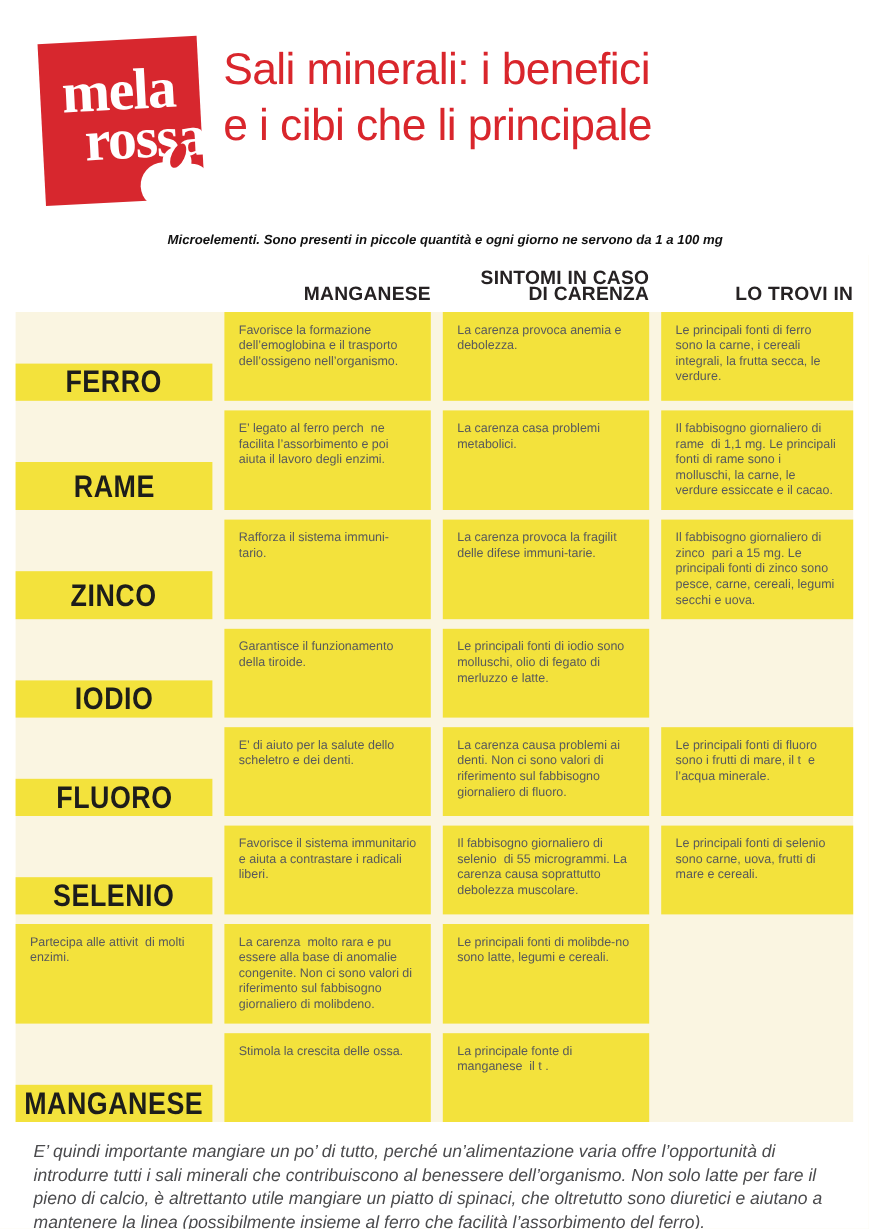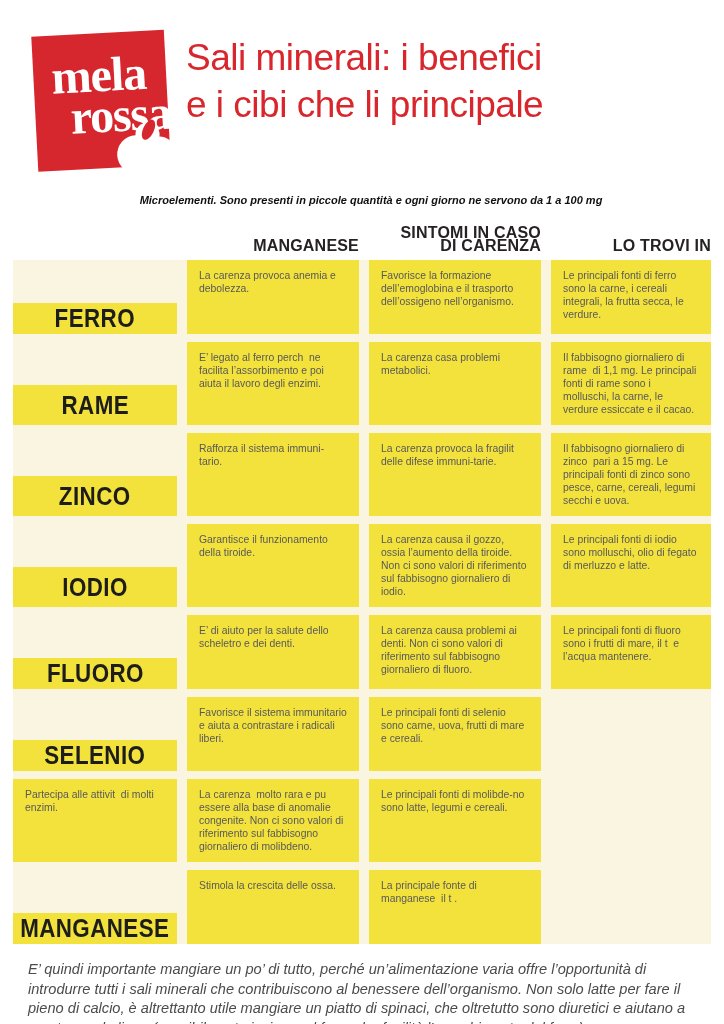--- a/index.html
+++ b/index.html
@@ -80,56 +80,56 @@
     <div>SINTOMI IN CASO</div>
     <div>DI CARENZA</div>
   </div>
   <div class="colhead">LO TROVI IN</div>
 </div>
 
 <div class="rows">
 
   <div class="grid-cols row">
     <div class="cell name"><span>FERRO</span></div>
+    <div class="cell">Favorisce la formazione dell’emoglobina e il trasporto dell’ossigeno nell’organismo.</div>
     <div class="cell">La carenza provoca anemia e debolezza.</div>
-    <div class="cell">Favorisce la formazione dell’emoglobina e il trasporto dell’ossigeno nell’organismo.</div>
     <div class="cell">Le principali fonti di ferro sono la carne, i cereali integrali, la frutta secca, le verdure.</div>
   </div>
 
   <div class="grid-cols row">
     <div class="cell name"><span>RAME</span></div>
     <div class="cell">E’ legato al ferro perch  ne facilita l’assorbimento e poi aiuta il lavoro degli enzimi.</div>
     <div class="cell">La carenza casa problemi metabolici.</div>
     <div class="cell">Il fabbisogno giornaliero di rame  di 1,1 mg. Le principali fonti di rame sono i molluschi, la carne, le verdure essiccate e il cacao.</div>
   </div>
 
   <div class="grid-cols row">
     <div class="cell name"><span>ZINCO</span></div>
     <div class="cell">Rafforza il sistema immuni-tario.</div>
     <div class="cell">La carenza provoca la fragilit  delle difese immuni-tarie.</div>
     <div class="cell">Il fabbisogno giornaliero di zinco  pari a 15 mg. Le principali fonti di zinco sono pesce, carne, cereali, legumi secchi e uova.</div>
   </div>
 
   <div class="grid-cols row">
     <div class="cell name"><span>IODIO</span></div>
     <div class="cell">Garantisce il funzionamento della tiroide.</div>
-    <div class="cell">La carenza causa il gozzo, ossia l’aumento della tiroide. Non ci sono valori di riferimento sul fabbisogno giornaliero di iodio.</div>
     <div class="cell">Le principali fonti di iodio sono molluschi, olio di fegato di merluzzo e latte.</div>
   </div>
 
   <div class="grid-cols row">
     <div class="cell name"><span>FLUORO</span></div>
     <div class="cell">E’ di aiuto per la salute dello scheletro e dei denti.</div>
     <div class="cell">La carenza causa problemi ai denti. Non ci sono valori di riferimento sul fabbisogno giornaliero di fluoro.</div>
-    <div class="cell">Le principali fonti di fluoro sono i frutti di mare, il t  e l’acqua mantenere.</div>
+    <div class="cell">Le principali fonti di fluoro sono i frutti di mare, il t  e l’acqua minerale.</div>
   </div>
 
   <div class="grid-cols row">
     <div class="cell name"><span>SELENIO</span></div>
     <div class="cell">Favorisce il sistema immunitario e aiuta a contrastare i radicali liberi.</div>
+    <div class="cell">Il fabbisogno giornaliero di selenio  di 55 microgrammi. La carenza causa soprattutto debolezza muscolare.</div>
     <div class="cell">Le principali fonti di selenio sono carne, uova, frutti di mare e cereali.</div>
   </div>
 
   <div class="grid-cols row">
     <div class="cell">Partecipa alle attivit  di molti enzimi.</div>
     <div class="cell">La carenza  molto rara e pu  essere alla base di anomalie congenite. Non ci sono valori di riferimento sul fabbisogno giornaliero di molibdeno.</div>
     <div class="cell">Le principali fonti di molibde-no sono latte, legumi e cereali.</div>
   </div>
 
   <div class="grid-cols row">

